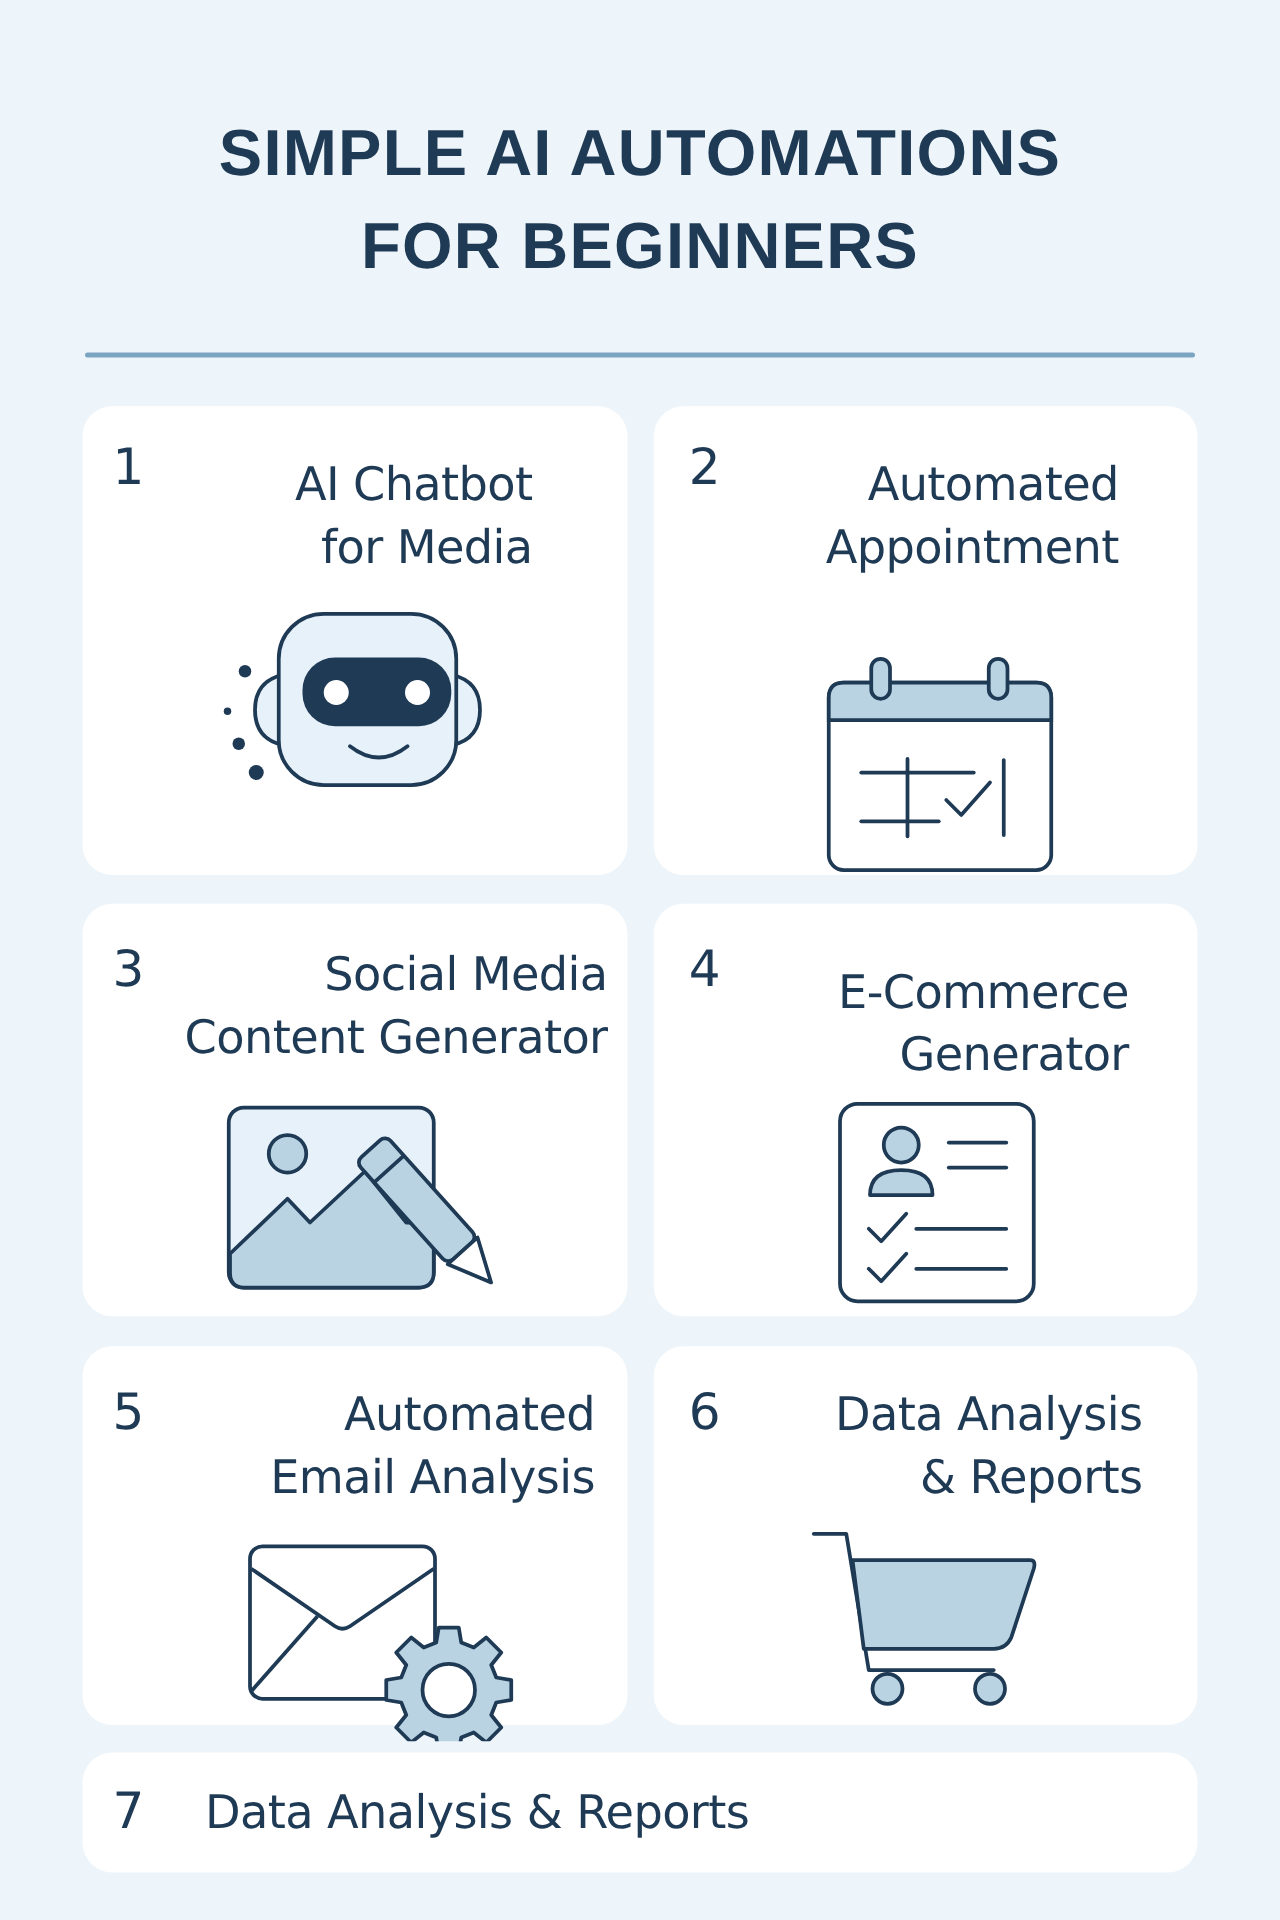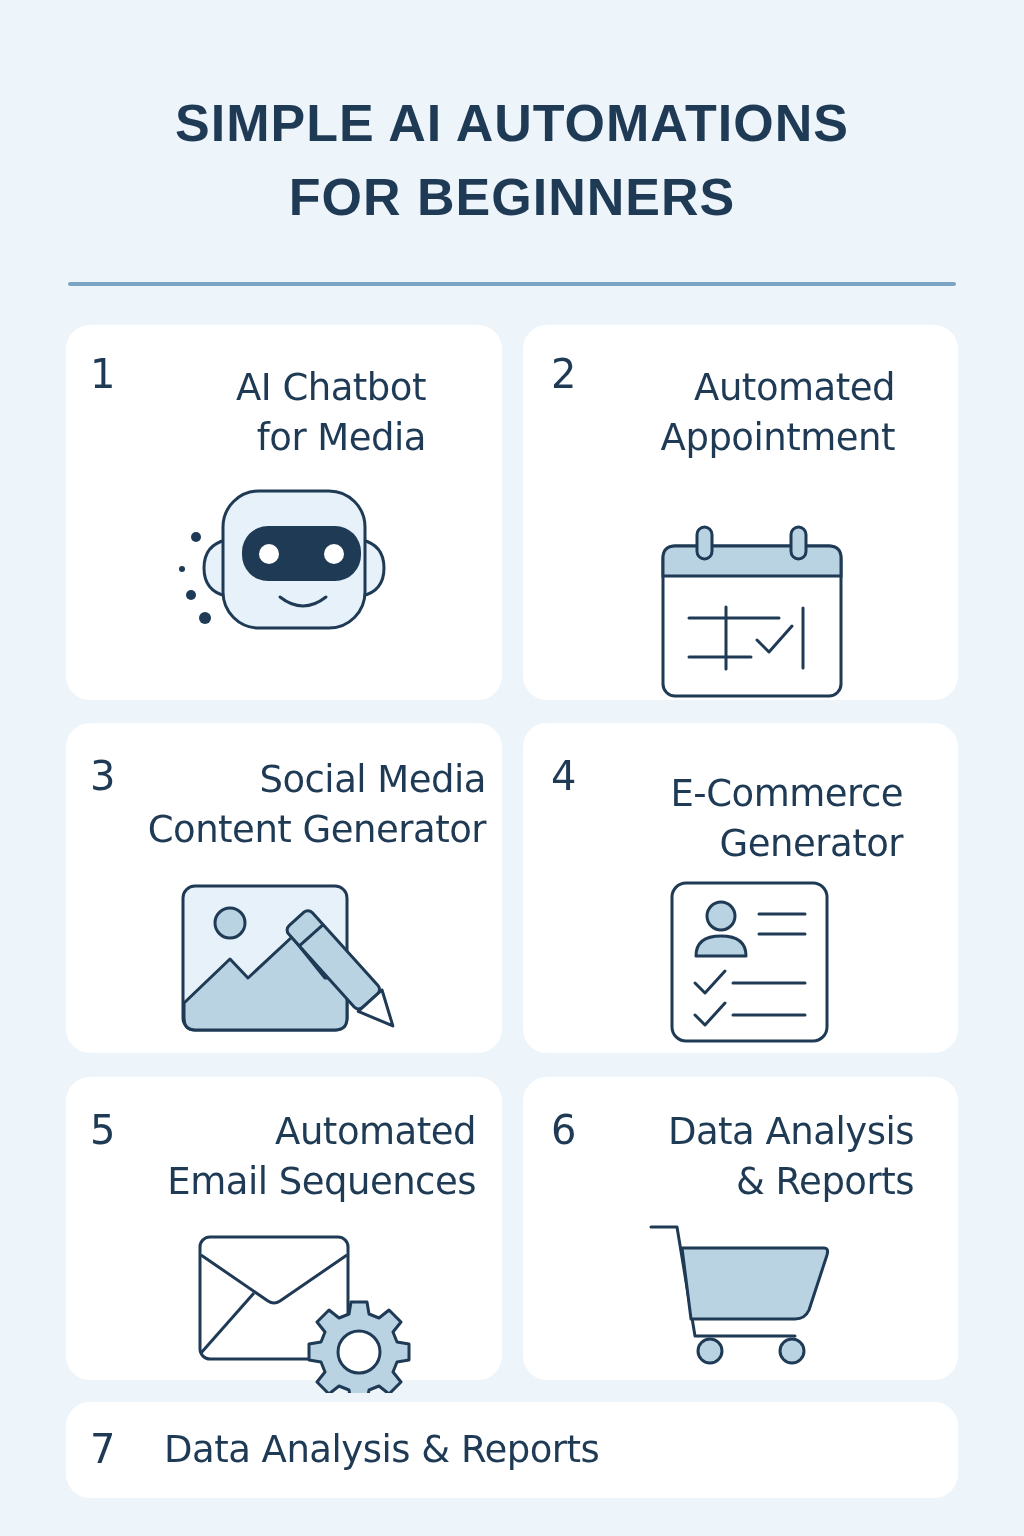--- a/index.html
+++ b/index.html
@@ -125,21 +125,21 @@
     <line x1="64" y1="103" x2="136" y2="103" stroke="#1e3a55" stroke-width="3" stroke-linecap="round"></line>
     <path d="M26 135 L36 145 L56 123" fill="none" stroke="#1e3a55" stroke-width="3" stroke-linecap="round" stroke-linejoin="round"></path>
     <line x1="64" y1="135" x2="136" y2="135" stroke="#1e3a55" stroke-width="3" stroke-linecap="round"></line>
   </svg>
 </div>
 
 <div class="card" style="left:66px; top:1077px; width:436px; height:303px;">
   <div class="num" style="left:24px; top:30px;">5</div>
   <div class="label" style="left:30px; top:30px; width:380px;">
     <span style="padding-left:10px;">Automated</span>
-    <span>Email Sequences</span>
+    <span>Email Analysis</span>
   </div>
   <svg width="220" height="160" viewBox="0 0 220 160" style="left:130px; top:156px;">
     <rect x="4" y="4" width="148" height="122" rx="10" fill="#ffffff" stroke="#1e3a55" stroke-width="3"></rect>
     <path d="M5 22 L72 68 Q78 72 84 68 L151 22" fill="none" stroke="#1e3a55" stroke-width="3" stroke-linejoin="round"></path>
     <line x1="5" y1="120" x2="58" y2="60" stroke="#1e3a55" stroke-width="3"></line>
     <g transform="translate(163 119)">
       <path d="M-8 -50 H8 L10 -38 L20 -34 L30 -42 L42 -30 L34 -20 L38 -10 L50 -8 V8 L38 10 L34 20 L42 30 L30 42 L20 34 L10 38 L8 50 H-8 L-10 38 L-20 34 L-30 42 L-42 30 L-34 20 L-38 10 L-50 8 V-8 L-38 -10 L-34 -20 L-42 -30 L-30 -42 L-20 -34 L-10 -38 Z" fill="#b9d3e3" stroke="#1e3a55" stroke-width="3" stroke-linejoin="round"></path>
       <circle cx="0" cy="0" r="21" fill="#ffffff" stroke="#1e3a55" stroke-width="3"></circle>
     </g>
   </svg>

